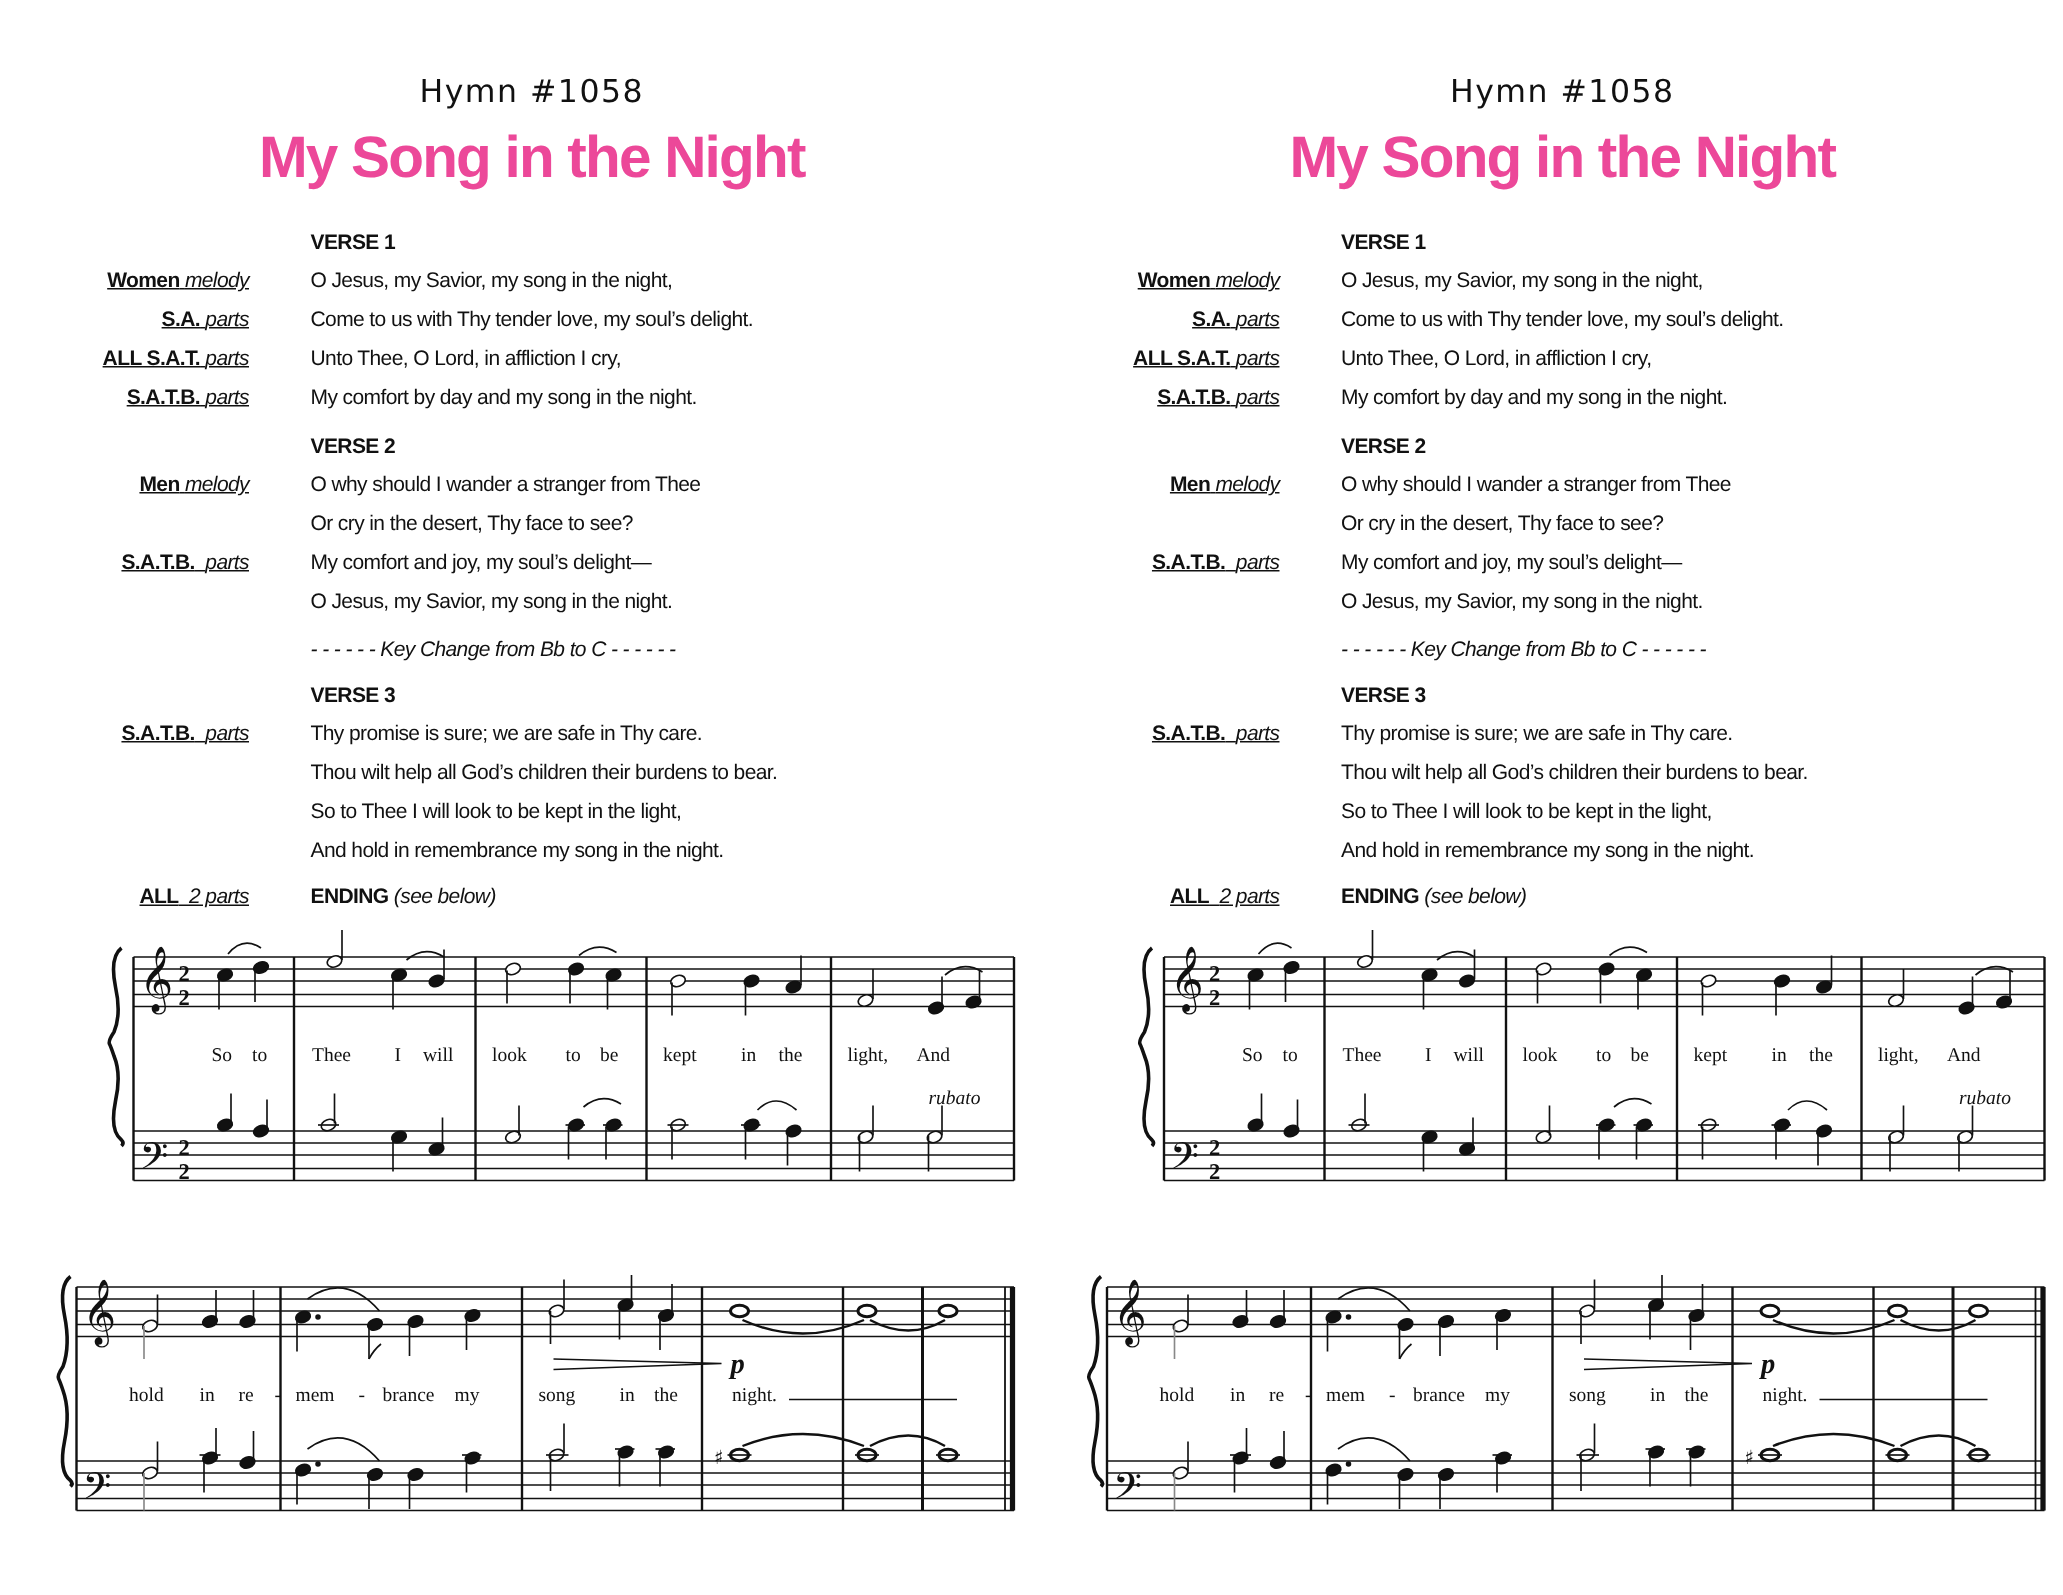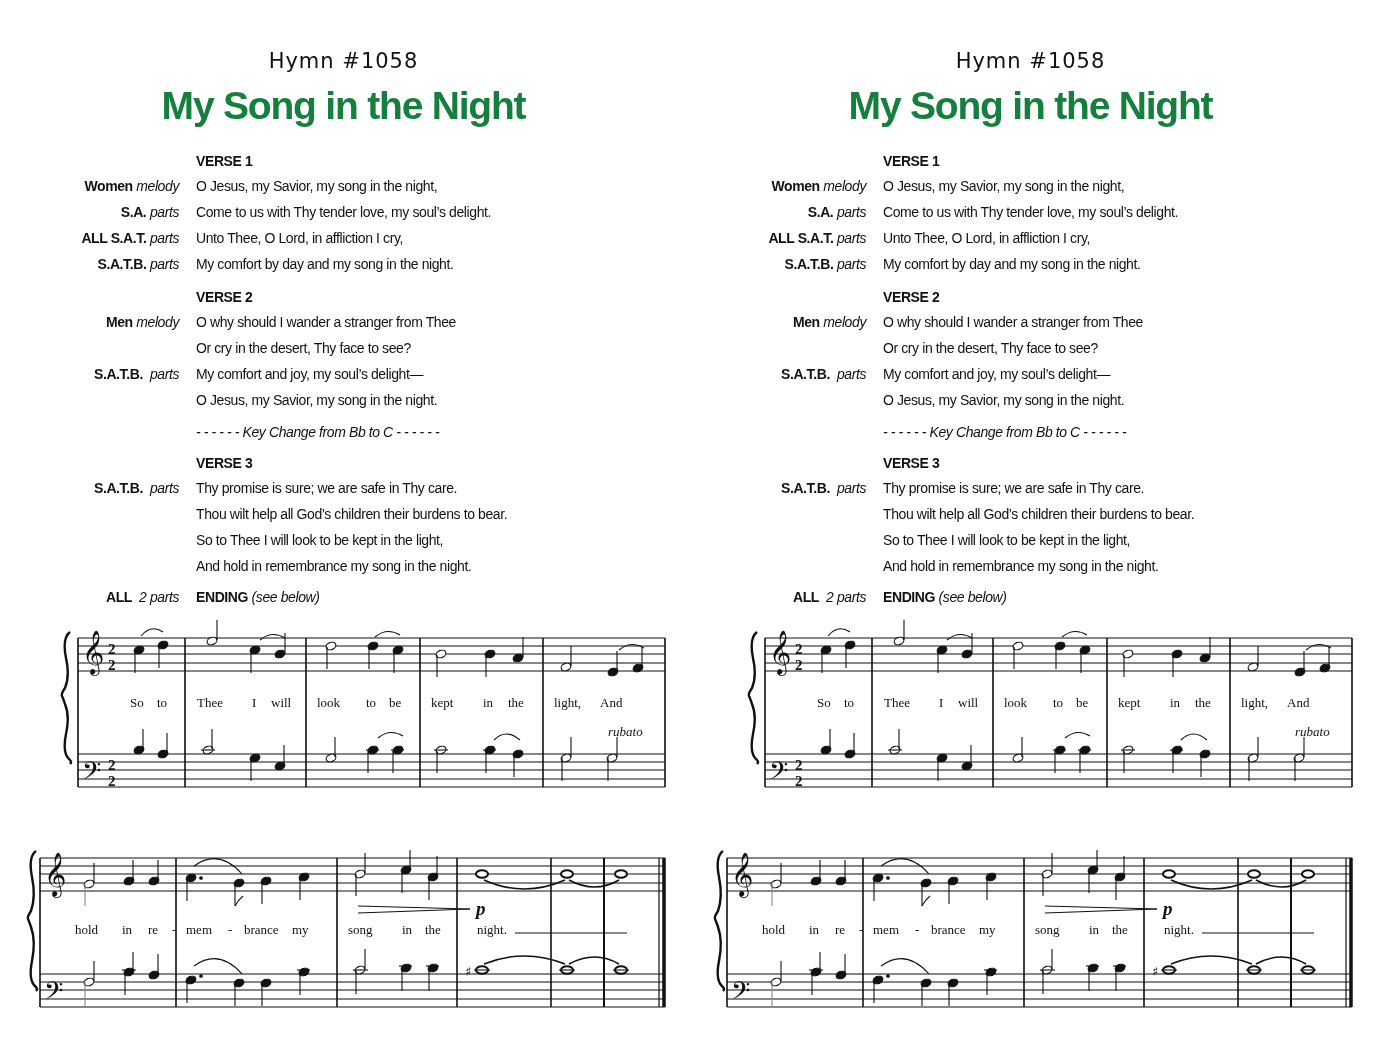--- a/index.html
+++ b/index.html
@@ -1,25 +1,25 @@
 <!DOCTYPE html>
 <html><head>
 <meta charset="utf-8">
 <style>
   html, body { margin: 0; padding: 0; background: #ffffff; }
   body { width: 1375px; height: 1063px; position: relative; overflow: hidden; color: #111; }
-  .panel { position: absolute; top: 0; width: 687px; height: 1007px; }
+  .panel { position: absolute; top: 0; width: 687px; height: 1007px; margin-left: 11px; }
   .panel.left { left: 0; }
   .panel.right { left: 687px; }
   .hymn-no { position: absolute; top: 49px; left: 0; width: 687px; text-align: center;
     font-family: "DejaVu Sans", sans-serif; font-size: 21px; letter-spacing: 1px; color: #111; }
   .title { position: absolute; top: 84px; left: 0; width: 687px; text-align: center;
-    font-family: "Liberation Sans", sans-serif; font-weight: bold; font-size: 39px; letter-spacing: -1.2px; color: #15803d; }
+    font-family: "Liberation Sans", sans-serif; font-weight: bold; font-size: 39px; letter-spacing: -1.2px; color: #ec4899; }
   .row { position: absolute; left: 0; width: 687px; height: 26px; font-family: "Liberation Sans", sans-serif; font-size: 14px; }
-  .row .who { position: absolute; right: 508px; white-space: nowrap; letter-spacing: -0.4px; }
+  .row .who { position: absolute; right: 532px; white-space: nowrap; letter-spacing: -0.4px; text-decoration: underline; }
   .row .who b { font-weight: bold; }
   .row .who i { font-style: italic; }
   .row .txt { position: absolute; left: 196px; white-space: nowrap; letter-spacing: -0.4px; }
   .verse-h { font-weight: bold; }
   .key-change { font-style: italic; letter-spacing: -0.2px; }
   svg.music { position: absolute; left: 0; top: 0; width: 687px; height: 1063px; overflow: visible; }
   .lyric { font-family: "Liberation Serif", serif; font-size: 13px; fill: #111; }
   .expr { font-family: "Liberation Serif", serif; font-size: 13px; font-style: italic; fill: #111; }
   .dyn { font-family: "Liberation Serif", serif; font-size: 19px; font-style: italic; font-weight: bold; fill: #111; }
 </style>

